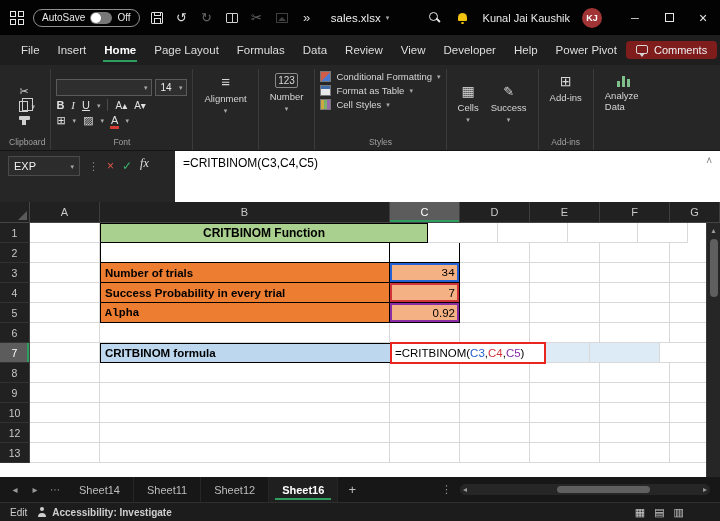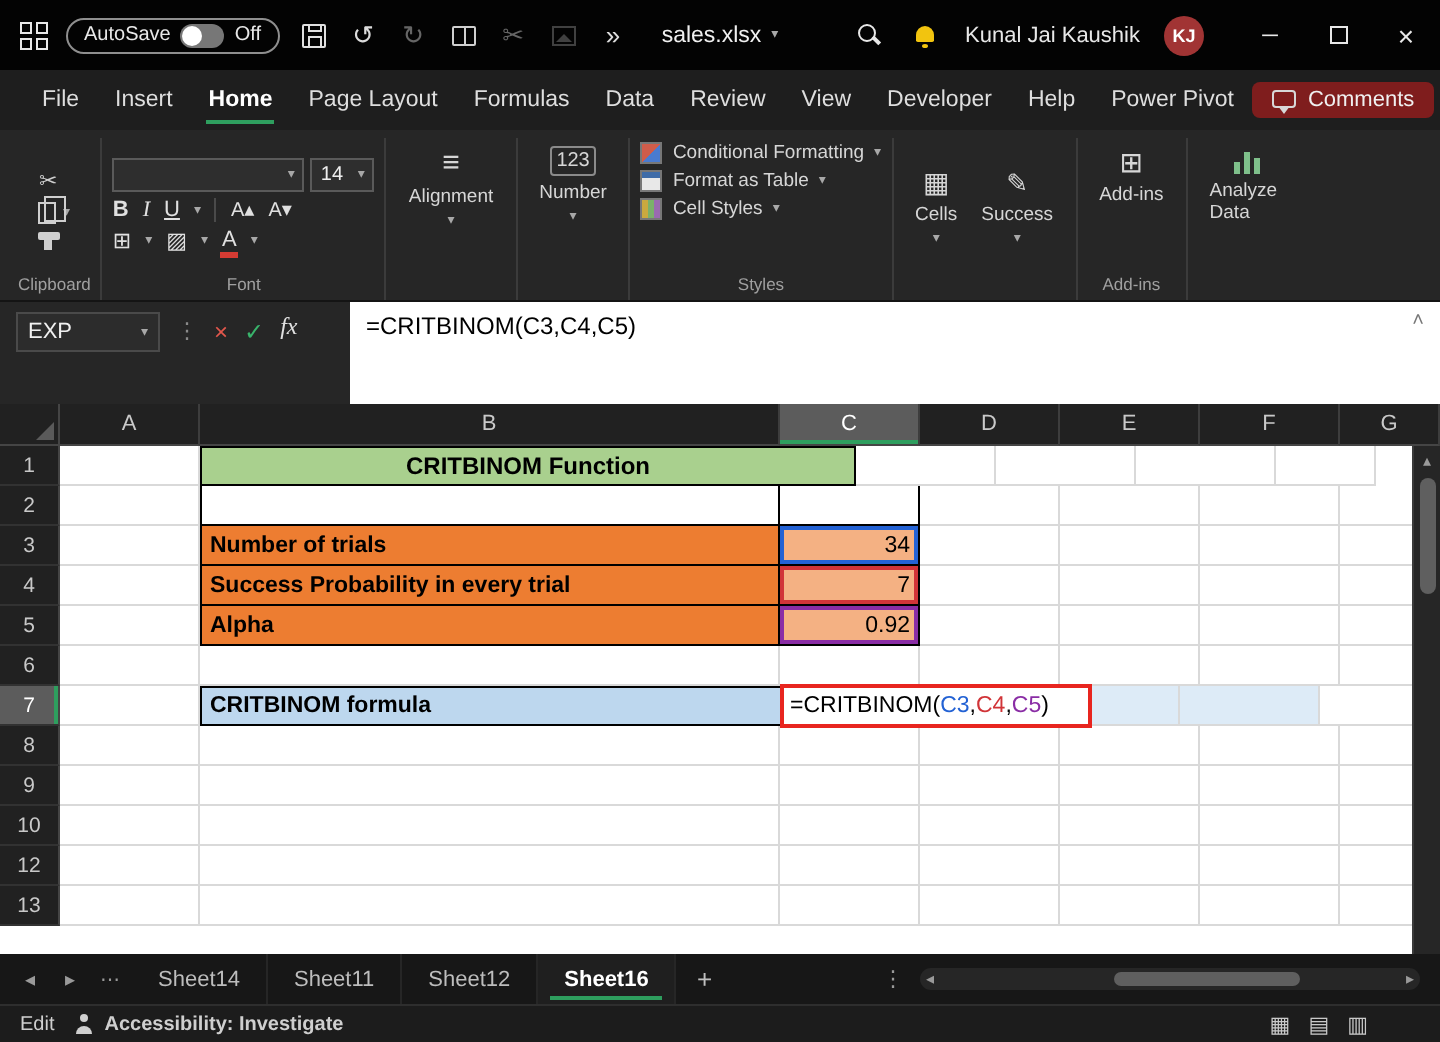--- a/index.html
+++ b/index.html
@@ -381,40 +381,40 @@
           <div class="cell t-blank" style="width: 70px;"></div>
           <div class="cell" style="width: 70px;"></div>
           <div class="cell" style="width: 70px;"></div>
           <div class="cell" style="width: 70px;"></div>
           <div class="cell" style="width: 50px;"></div>
         </div>
         <div class="grow">
           <div class="row-h">3</div>
           <div class="cell" style="width: 70px;"></div>
           <div class="cell t-label" style="width: 290px;">Number of trials</div>
-          <div class="cell t-value" style="width: 70px; box-shadow: rgb(35, 98, 212) 0px 0px 0px 2px inset;">34</div>
+          <div class="cell t-value" style="width: 70px; box-shadow: rgb(35, 98, 212) 0px 0px 0px 2px inset; font-family: Liberation Mono, monospace;">34</div>
           <div class="cell" style="width: 70px;"></div>
           <div class="cell" style="width: 70px;"></div>
           <div class="cell" style="width: 70px;"></div>
           <div class="cell" style="width: 50px;"></div>
         </div>
         <div class="grow">
           <div class="row-h">4</div>
           <div class="cell" style="width: 70px;"></div>
           <div class="cell t-label" style="width: 290px;">Success Probability in every trial</div>
           <div class="cell t-value" style="width: 70px; box-shadow: rgb(209, 52, 56) 0px 0px 0px 2px inset;">7</div>
           <div class="cell" style="width: 70px;"></div>
           <div class="cell" style="width: 70px;"></div>
           <div class="cell" style="width: 70px;"></div>
           <div class="cell" style="width: 50px;"></div>
         </div>
         <div class="grow">
           <div class="row-h">5</div>
           <div class="cell" style="width: 70px;"></div>
-          <div class="cell t-label" style="width: 290px;">Alpha</div>
+          <div class="cell t-label" style="width: 290px; font-family: Liberation Mono, monospace;">Alpha</div>
           <div class="cell t-value" style="width: 70px; box-shadow: rgb(138, 45, 165) 0px 0px 0px 2px inset;">0.92</div>
           <div class="cell" style="width: 70px;"></div>
           <div class="cell" style="width: 70px;"></div>
           <div class="cell" style="width: 70px;"></div>
           <div class="cell" style="width: 50px;"></div>
         </div>
         <div class="grow">
           <div class="row-h">6</div>
           <div class="cell" style="width: 70px;"></div>
           <div class="cell" style="width: 290px;"></div>

